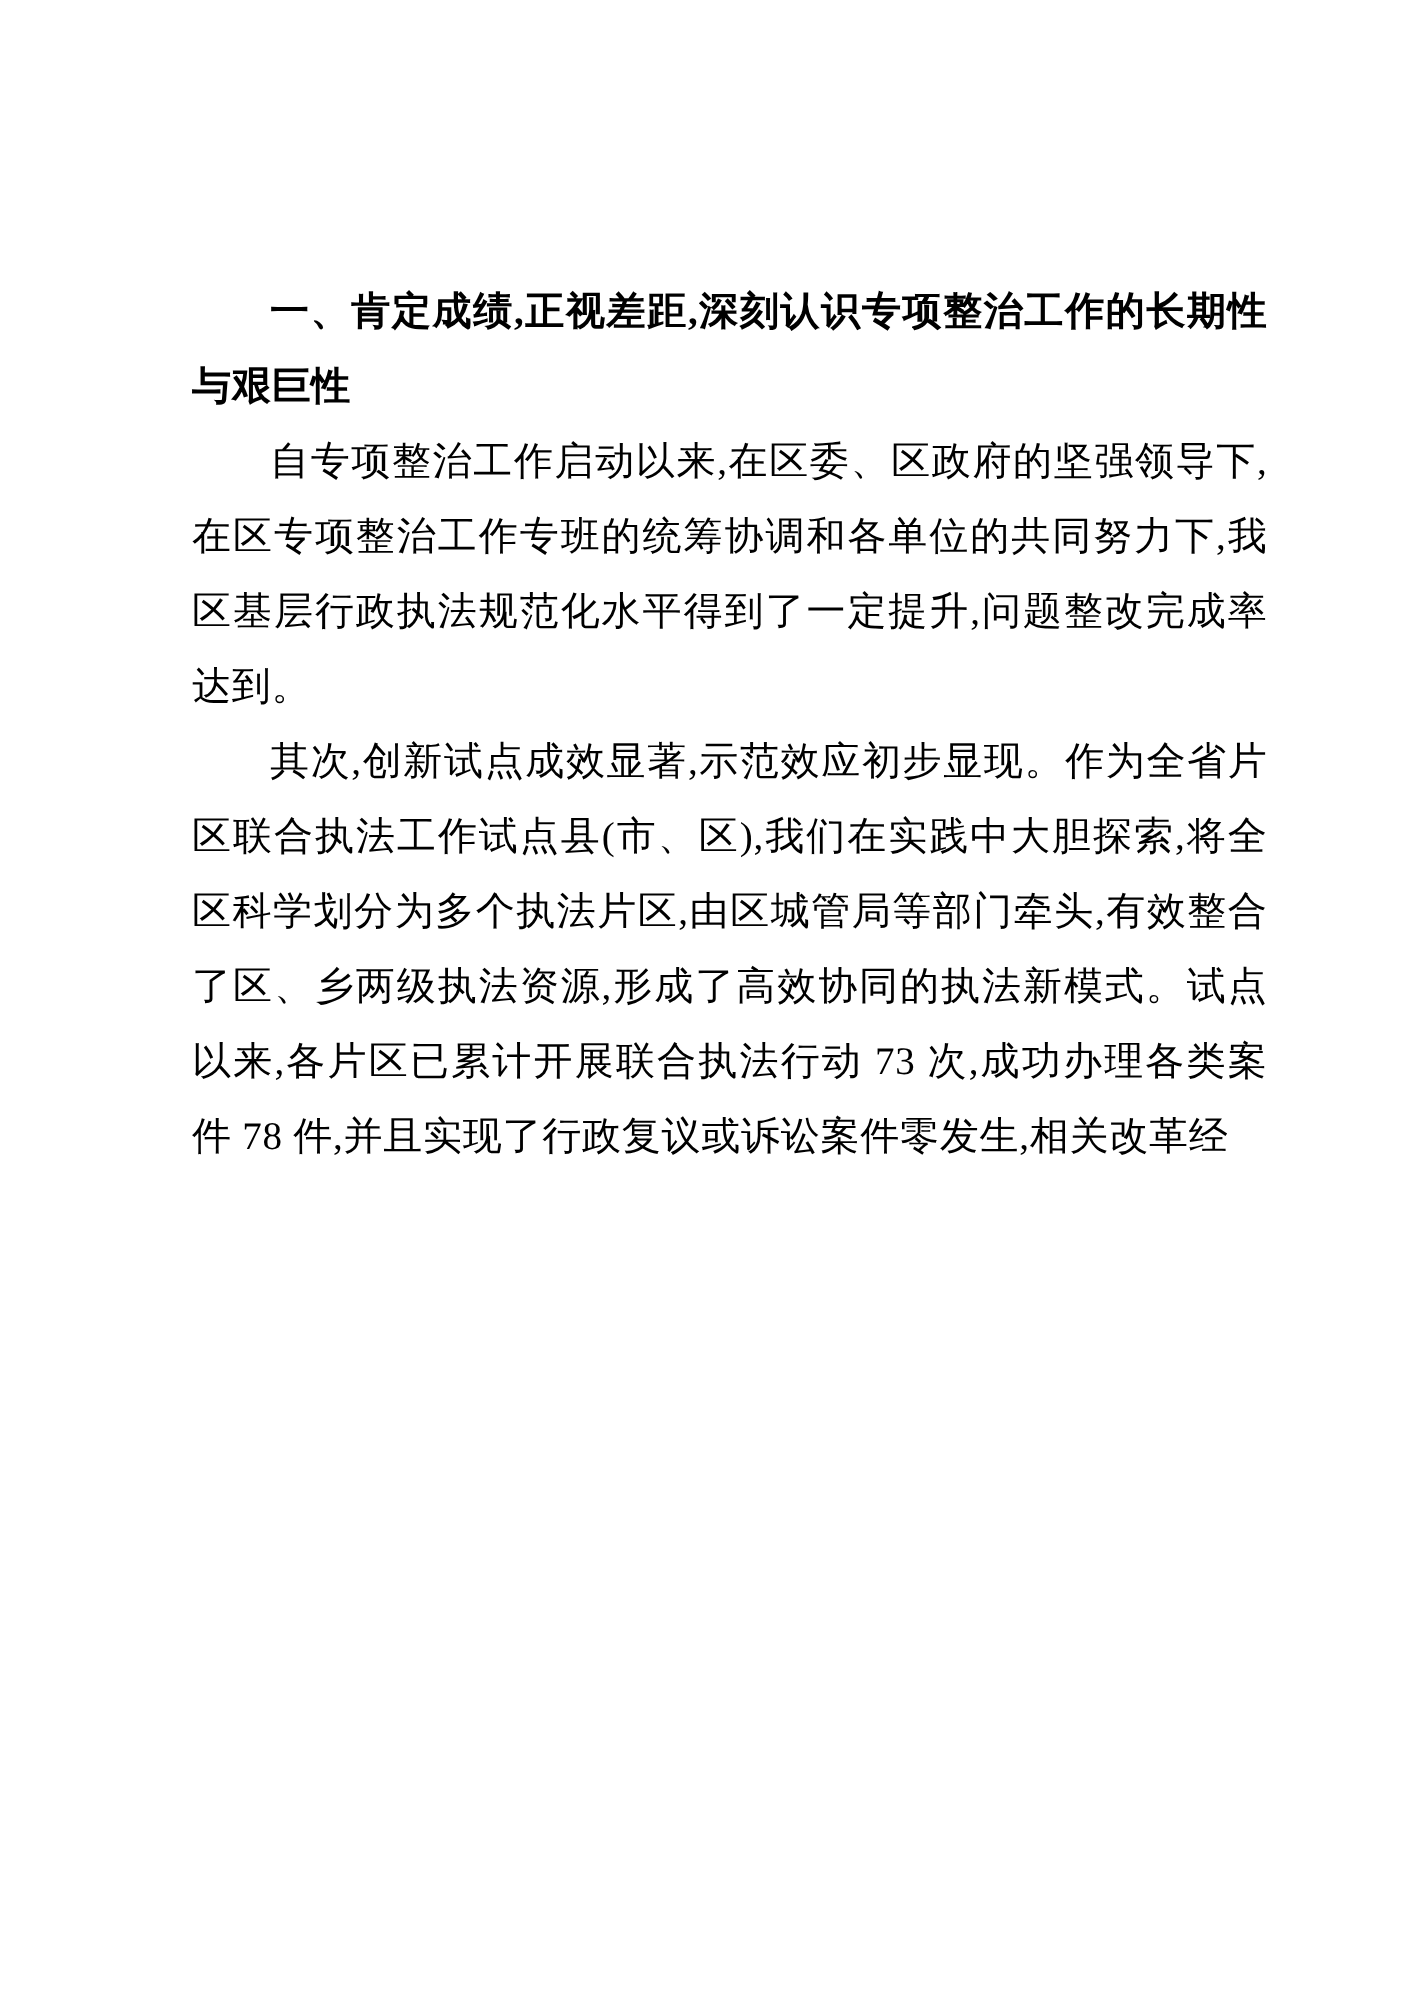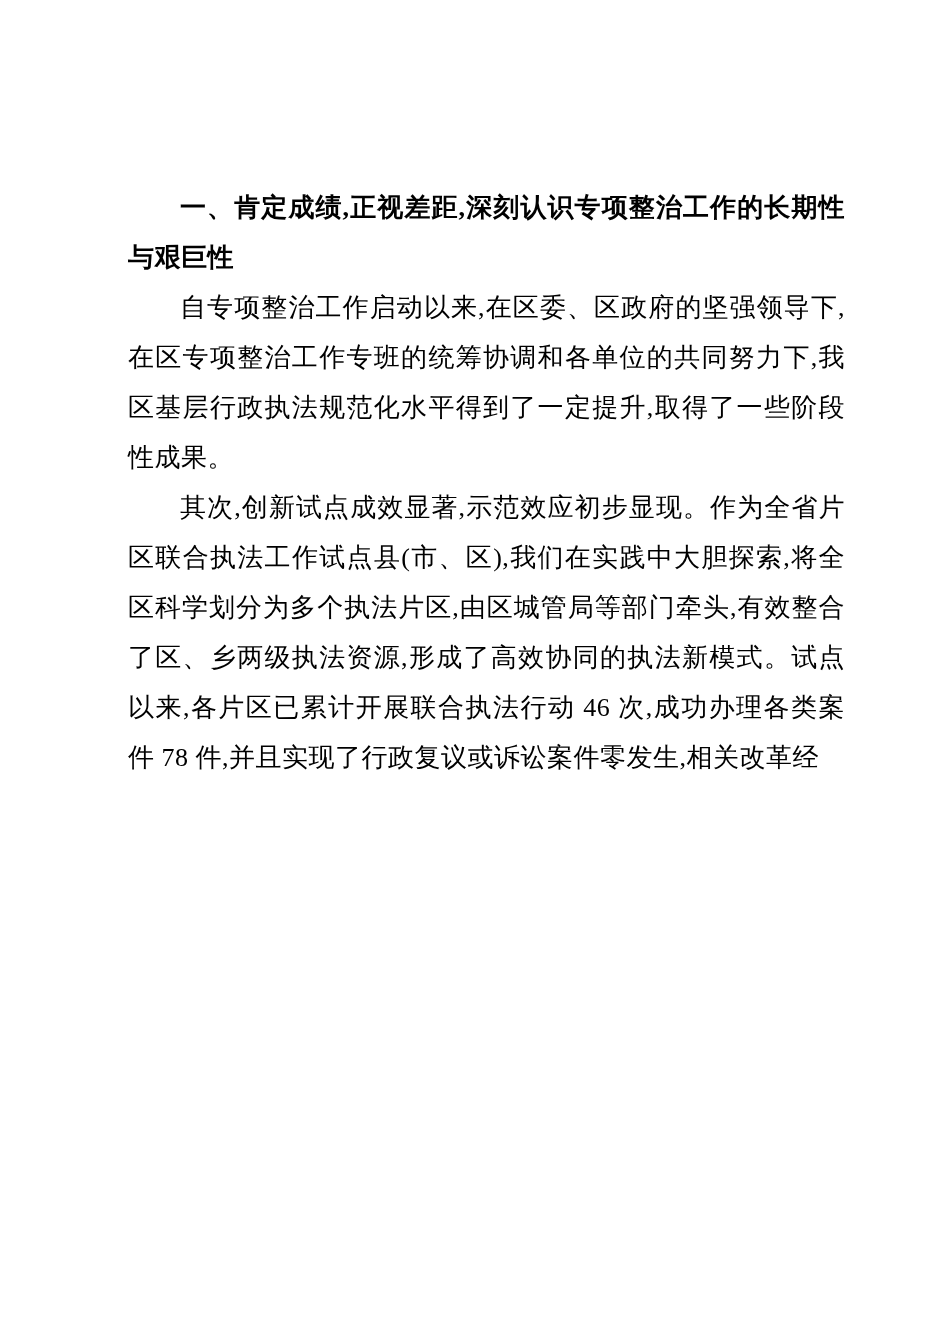--- a/index.html
+++ b/index.html
@@ -33,15 +33,15 @@
   }
   .doc-heading {
     font-weight: bold;
   }
 </style>
 </head>
 <body>
 
 <div class="page">
   <h2 class="doc-text doc-heading">一、肯定成绩,正视差距,深刻认识专项整治工作的长期性与艰巨性</h2>
-  <p class="doc-text">自专项整治工作启动以来,在区委、区政府的坚强领导下,在区专项整治工作专班的统筹协调和各单位的共同努力下,我区基层行政执法规范化水平得到了一定提升,取得了一些阶段性成果。</p>
-  <p class="doc-text">其次,创新试点成效显著,示范效应初步显现。作为全省片区联合执法工作试点县(市、区),我们在实践中大胆探索,将全区科学划分为多个执法片区,由区城管局等部门牵头,有效整合了区、乡两级执法资源,形成了高效协同的执法新模式。试点以来,各片区已累计开展联合执法行动 46 次,成功办理各类案件 78 件,并且实现了行政复议或诉讼案件零发生,相关改革经</p>
+  <p class="doc-text">自专项整治工作启动以来,在区委、区政府的坚强领导下,在区专项整治工作专班的统筹协调和各单位的共同努力下,我区基层行政执法规范化水平得到了一定提升,问题整改完成率达到。</p>
+  <p class="doc-text">其次,创新试点成效显著,示范效应初步显现。作为全省片区联合执法工作试点县(市、区),我们在实践中大胆探索,将全区科学划分为多个执法片区,由区城管局等部门牵头,有效整合了区、乡两级执法资源,形成了高效协同的执法新模式。试点以来,各片区已累计开展联合执法行动 73 次,成功办理各类案件 78 件,并且实现了行政复议或诉讼案件零发生,相关改革经</p>
 </div>
 
 </body></html>

